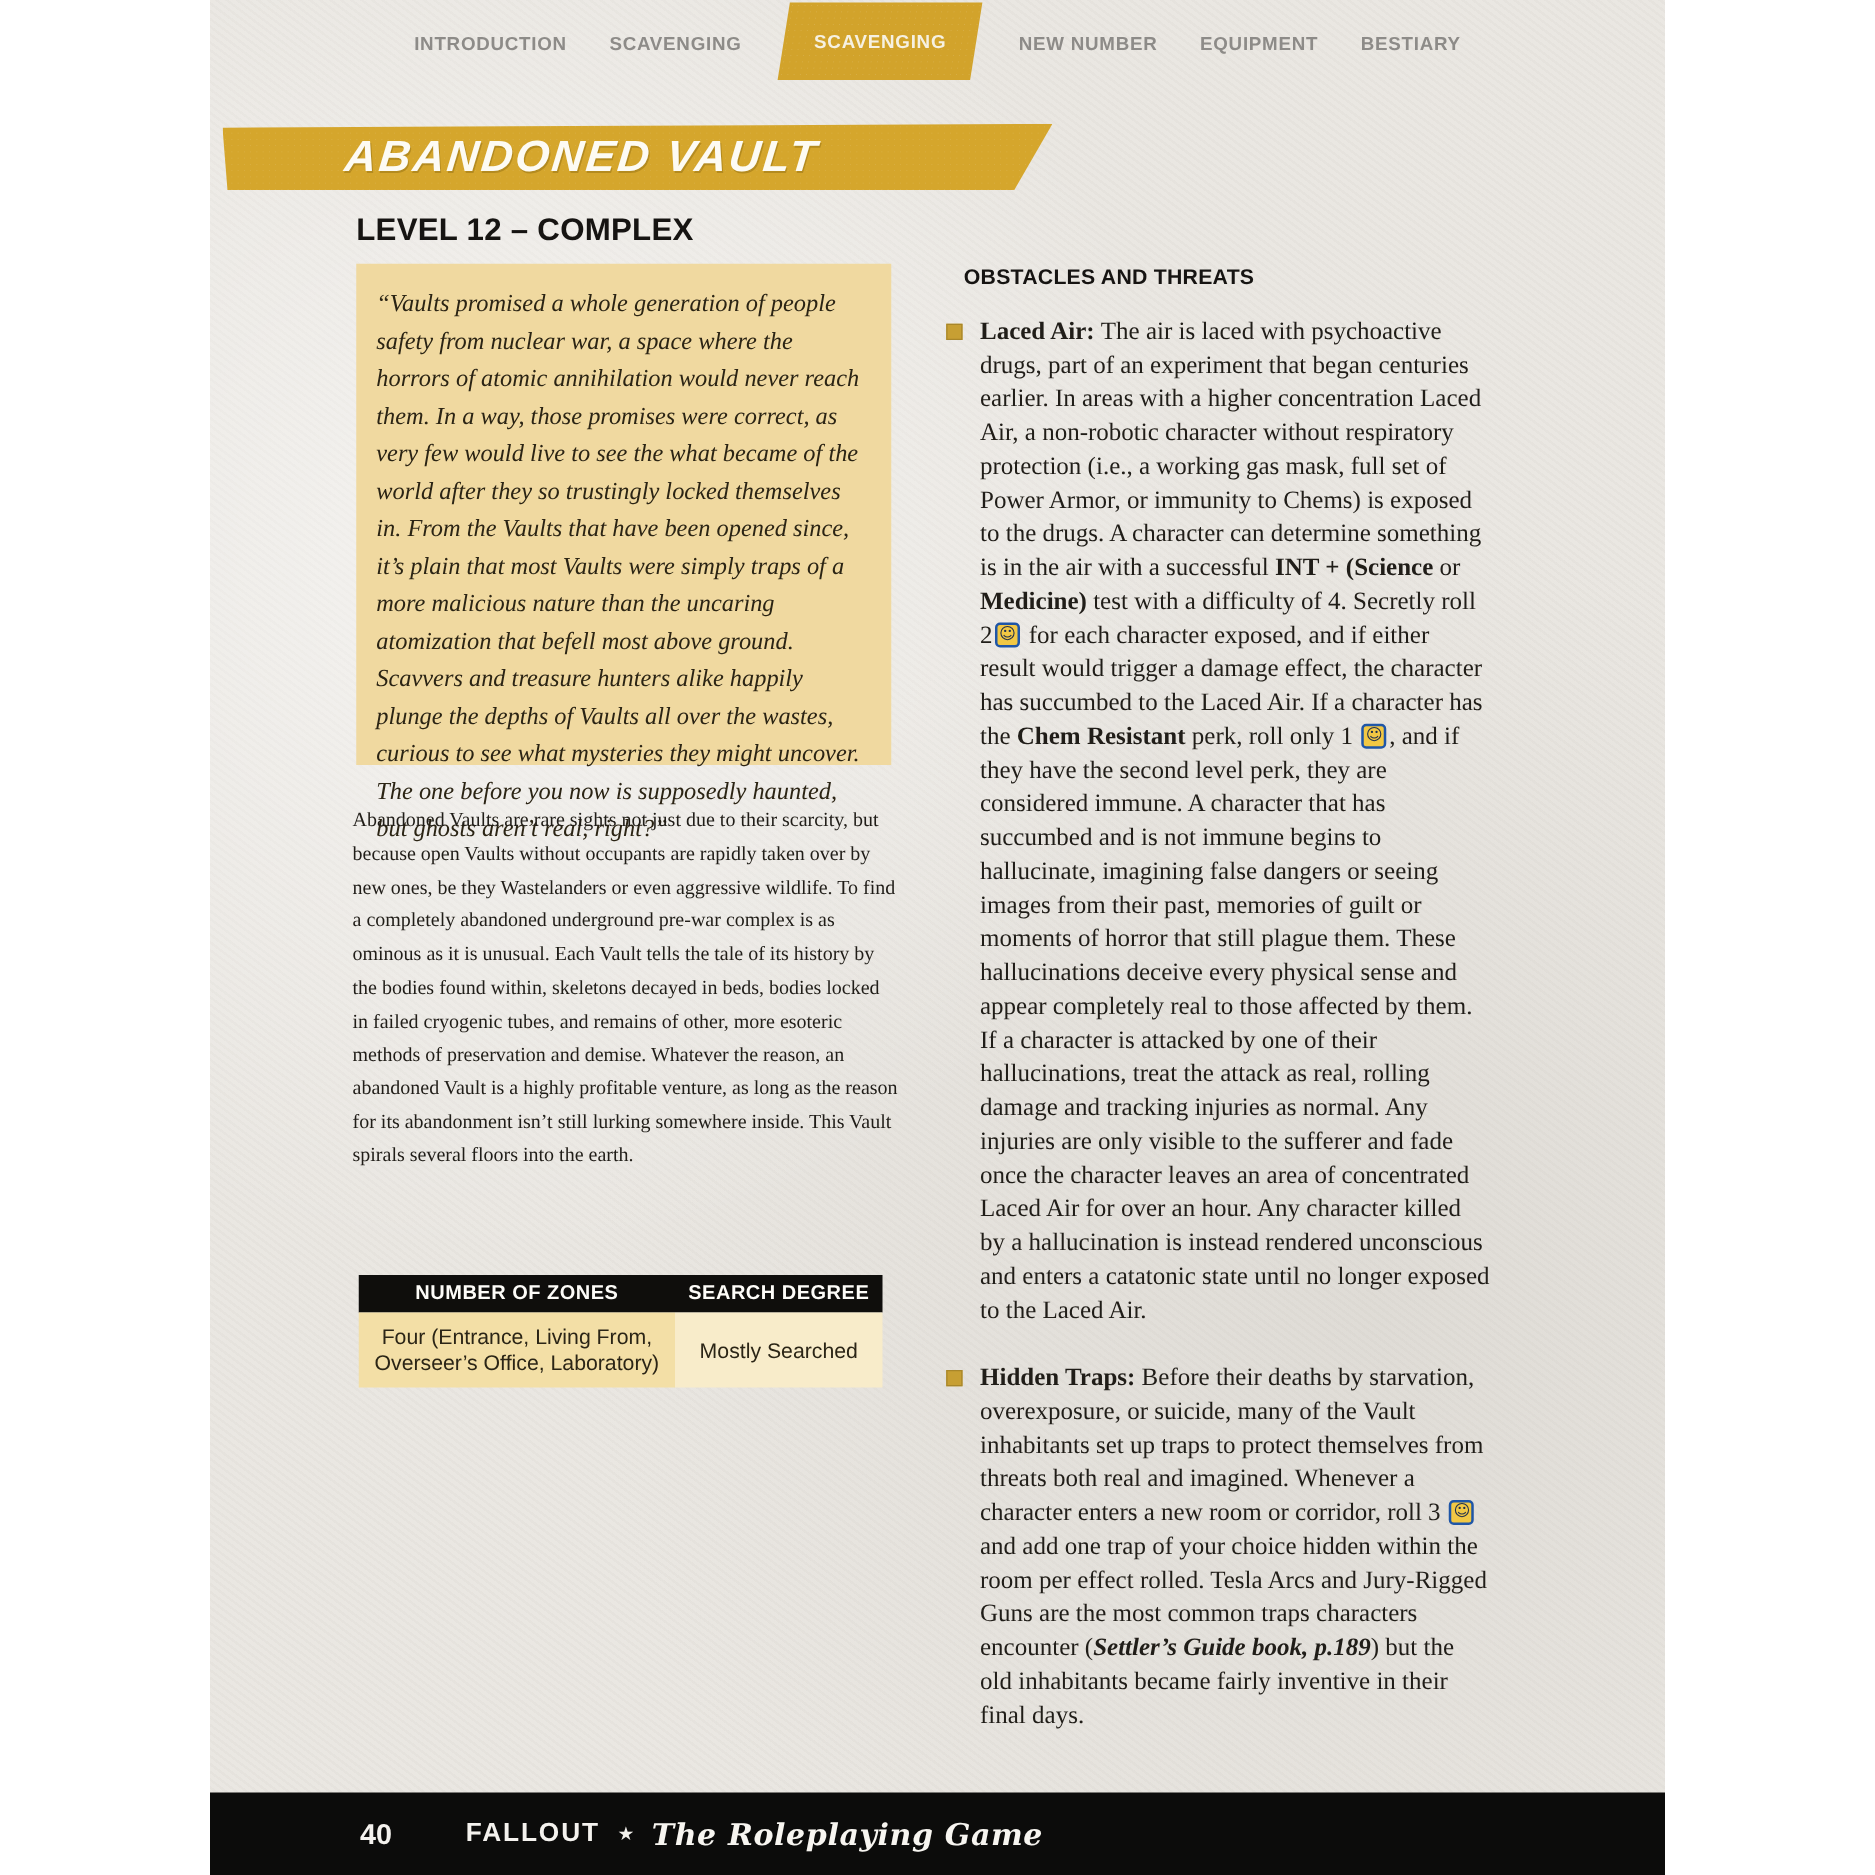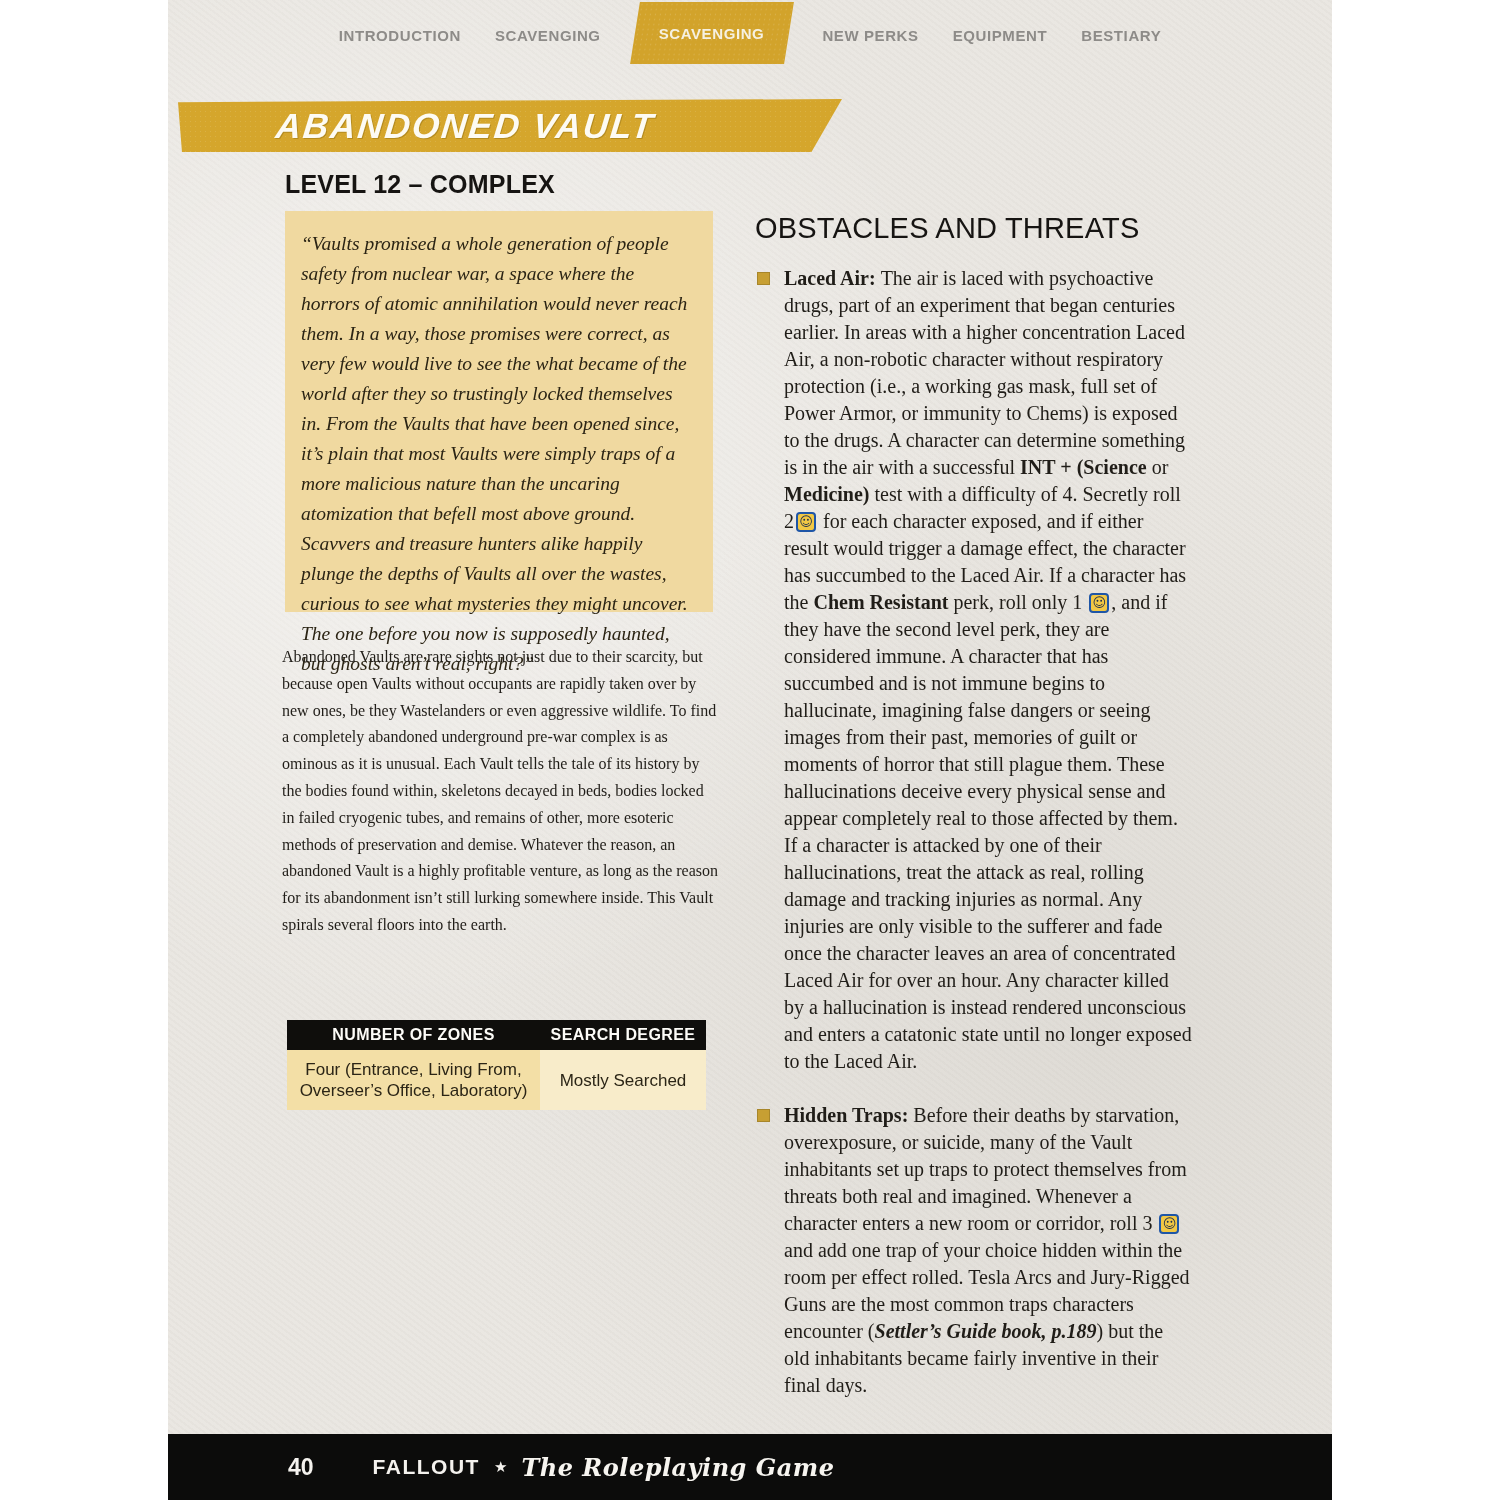--- a/index.html
+++ b/index.html
@@ -72,22 +72,22 @@
     min-height:60px; display:flex; align-items:center; justify-content:center;
     text-align:center; font-size:17px; color:#2b2516; padding:6px 8px; line-height:21px;
   }
   .col1 { width:253px; }
   .col2 { width:166px; }
   .cell-zones { background:#f3dfa6; }
   .cell-degree { background:#f8ecca; }
   
   .right-col { position:absolute; left:587px; top:212px; width:437px; }
   .obstacles-heading {
-    font-family:"Liberation Sans", sans-serif; font-weight:400; font-size:29px;
-    color:#161412; letter-spacing:0.2px;
+    font-family:"Liberation Sans", sans-serif; font-weight:700; font-size:17px;
+    color:#161412; letter-spacing:0.2px;margin-left:16px;
   }
   .obstacle-list { list-style:none; margin-top:20px; }
   .obstacle-item {
     position:relative; padding-left:29px; font-size:20px; line-height:27px;
     color:#201d18; margin-bottom:27px;
   }
   .obstacle-item::before {
     content:""; position:absolute; left:2px; top:7px; width:11px; height:11px;
     background:#c79f33; border:1px solid #a8862a;
   }
@@ -123,21 +123,21 @@
 
 <div class="page">
 
   <nav class="nav">
     <span class="nav-item">INTRODUCTION</span>
     <span class="nav-item">SCAVENGING</span>
     <span class="nav-tab">
       <span class="tab-bg"></span>
       <span class="nav-item">SCAVENGING</span>
     </span>
-    <span class="nav-item">NEW PERKS</span>
+    <span class="nav-item">NEW NUMBER</span>
     <span class="nav-item">EQUIPMENT</span>
     <span class="nav-item">BESTIARY</span>
   </nav>
 
   <div class="banner">
     <div class="banner-title">ABANDONED VAULT</div>
   </div>
 
   <div class="subtitle">LEVEL 12 – COMPLEX</div>
 

